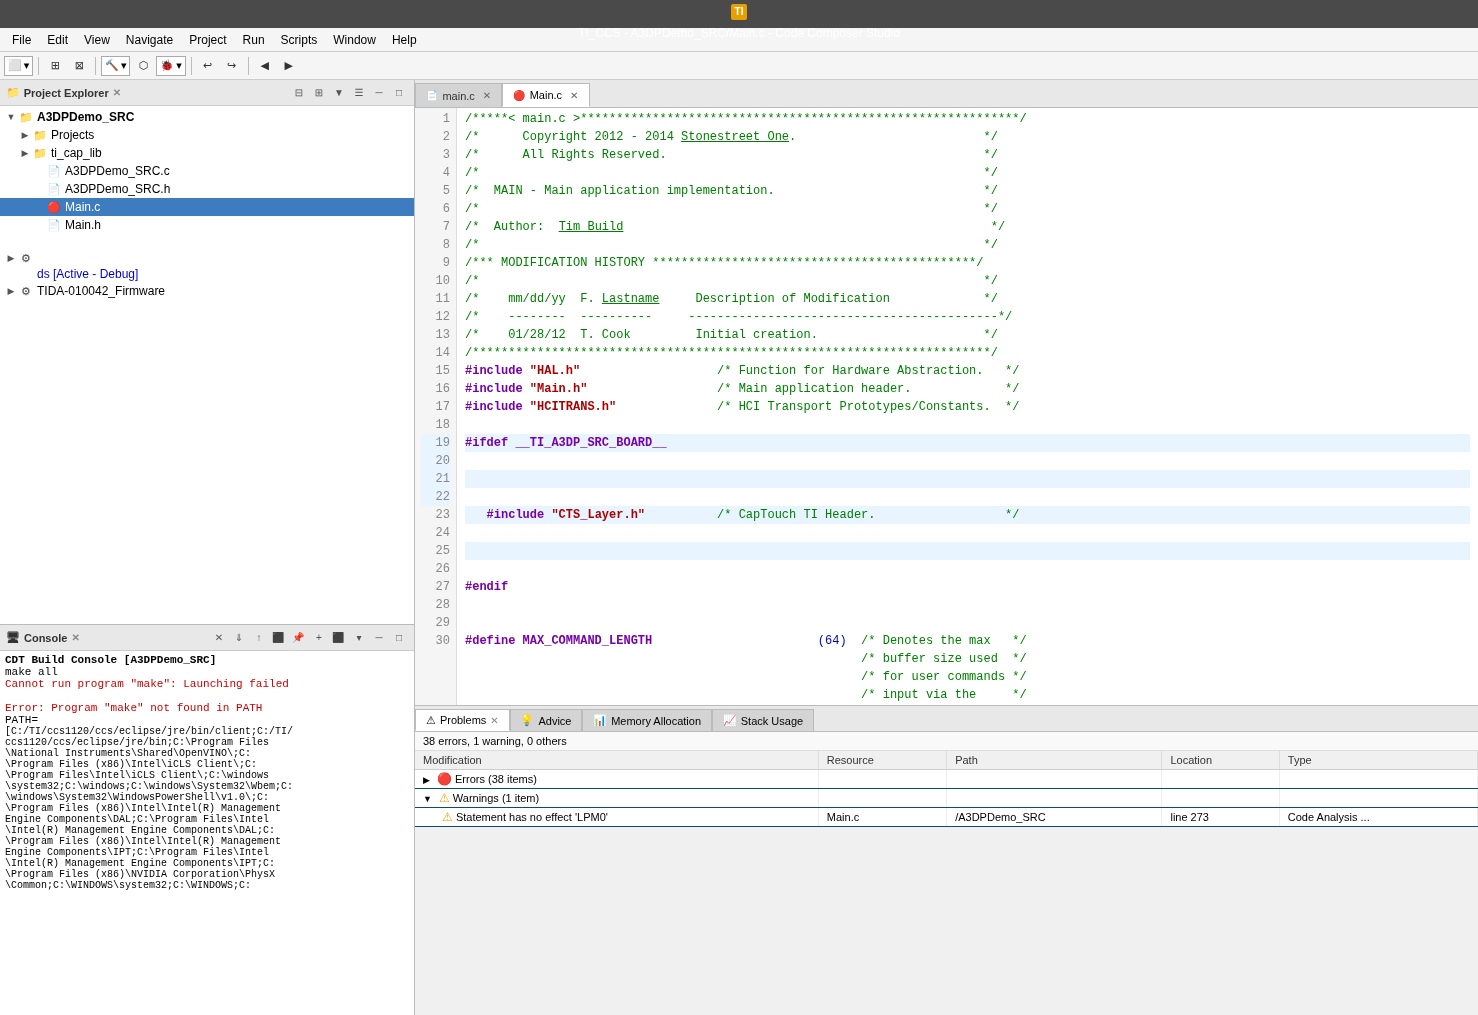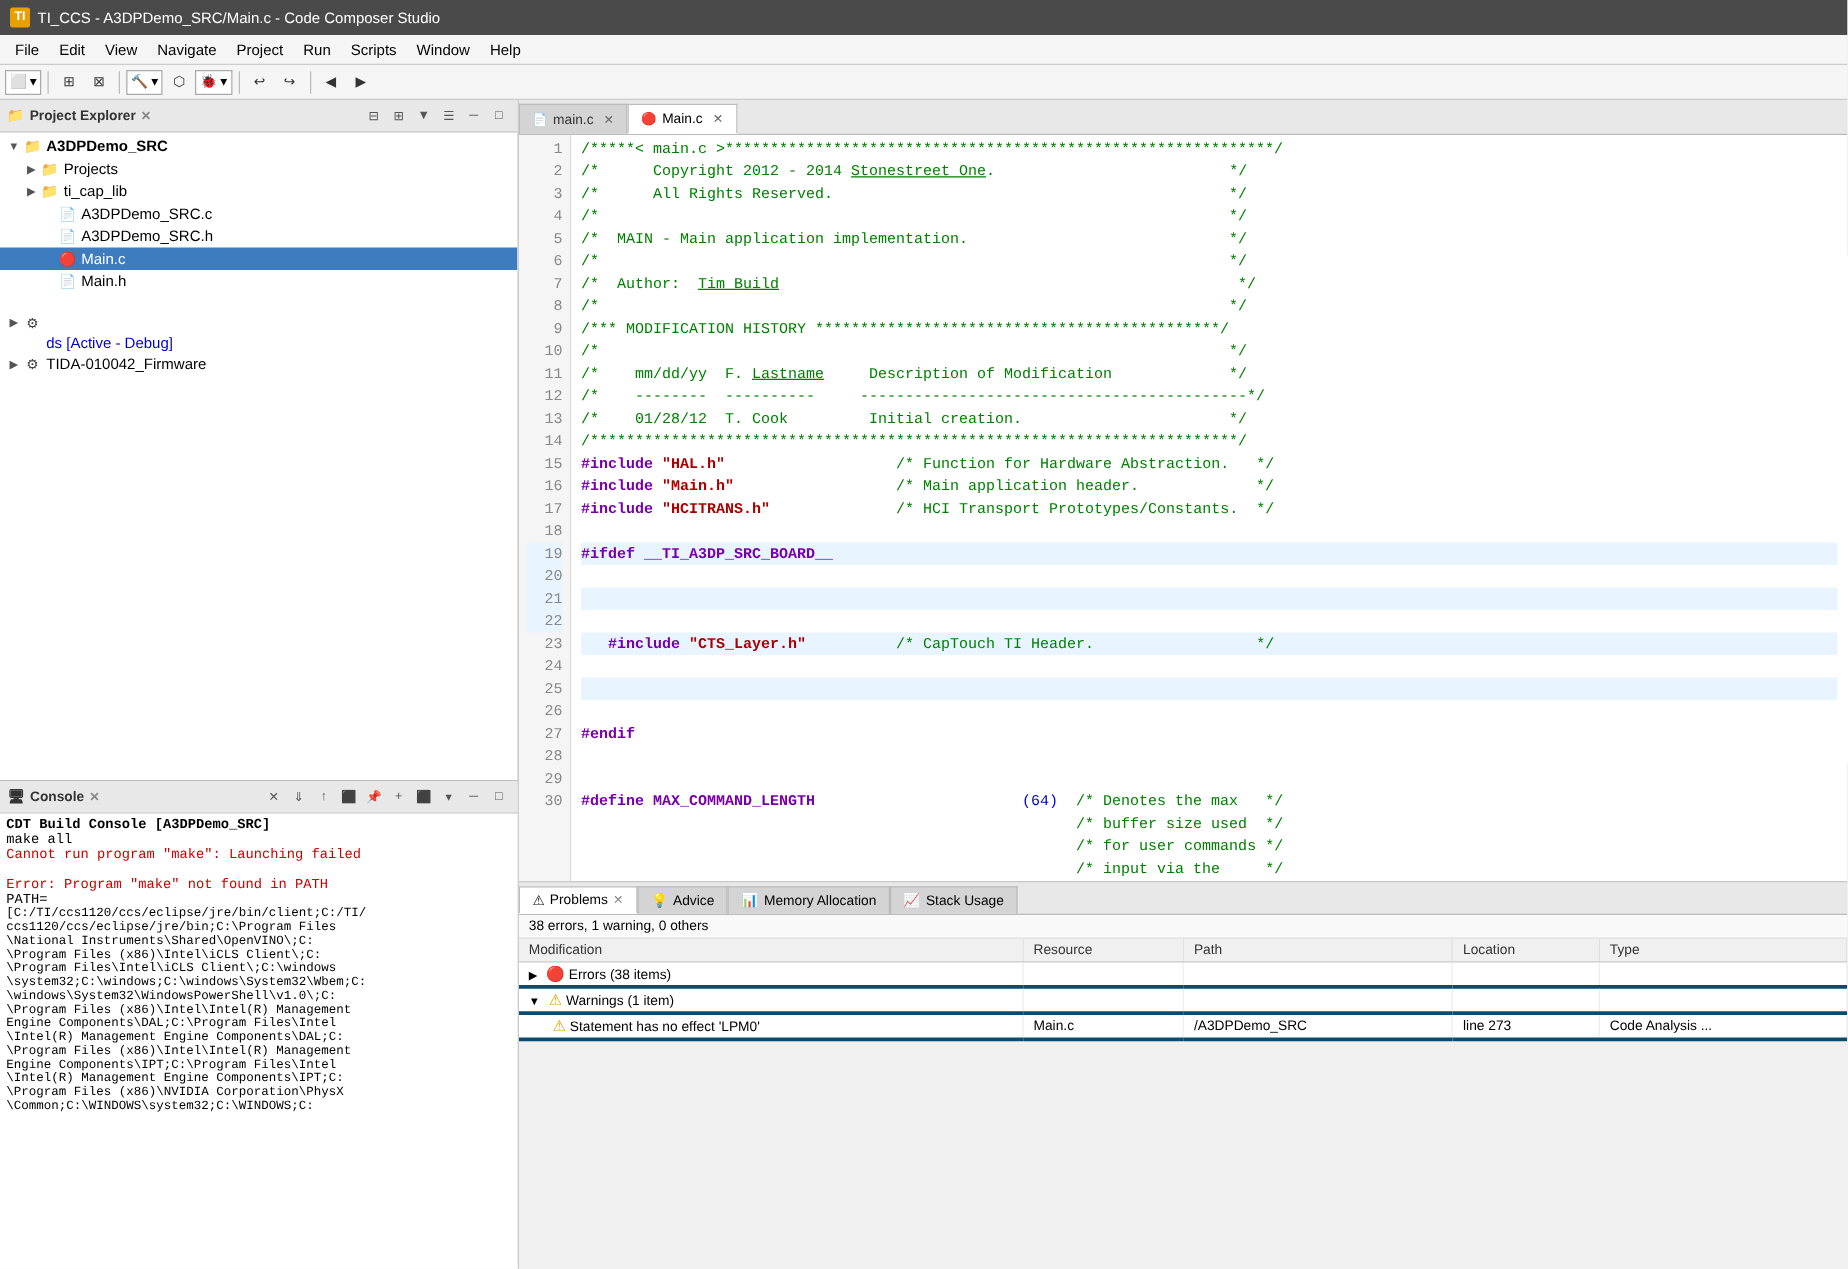--- a/index.html
+++ b/index.html
@@ -1,19 +1,19 @@
 <!DOCTYPE html>
 <html><head>
   <meta charset="utf-8">
   <style>
     * { margin: 0; padding: 0; box-sizing: border-box; }
     body { font-family: 'Segoe UI', Arial, sans-serif; font-size: 12px; background: #f0f0f0; overflow: hidden; width: 1478px; height: 1015px; }
 
     
-    #title-bar { background: #4a4a4a; color: #fff; padding: 4px 8px; font-size: 12px; display: flex; align-items: center; gap: 6px; height: 28px; }
+    #title-bar { background: #4a4a4a; color: #fff; padding: 4px 8px; font-size: 12px; display: flex; align-items: center; gap: 6px; height: 28px; flex-direction: column; }
     #title-bar .app-icon { width: 16px; height: 16px; background: #e8a000; border-radius: 2px; display: inline-block; font-size: 10px; color: #fff; text-align: center; line-height: 16px; font-weight: bold; }
 
     
     #menu-bar { background: #f5f5f5; border-bottom: 1px solid #ccc; display: flex; align-items: center; height: 24px; padding: 0 4px; }
     .menu-item { padding: 2px 8px; font-size: 12px; cursor: pointer; color: #000; }
 
     
     #toolbar { background: #f5f5f5; border-bottom: 1px solid #ccc; display: flex; align-items: center; height: 28px; padding: 0 4px; gap: 2px; }
     .toolbar-btn { width: 22px; height: 22px; border: 1px solid transparent; border-radius: 2px; background: transparent; cursor: pointer; display: flex; align-items: center; justify-content: center; font-size: 11px; color: #333; }
     .toolbar-sep { width: 1px; height: 18px; background: #bbb; margin: 0 3px; }
@@ -73,21 +73,21 @@
 
     
     #bottom-panel { height: 310px; min-height: 310px; border-top: 1px solid #bbb; display: flex; flex-direction: column; }
     .problems-tab-bar { background: #e8e8e8; border-bottom: 1px solid #bbb; display: flex; align-items: flex-end; height: 26px; padding-top: 4px; }
     .prob-tab { padding: 1px 10px; border: 1px solid #bbb; border-bottom: none; background: #d4d4d4; font-size: 11px; cursor: pointer; height: 22px; display: flex; align-items: center; gap: 4px; }
     .prob-tab.active { background: #fff; border-bottom: 1px solid #fff; }
     .problems-summary { padding: 3px 8px; font-size: 11px; border-bottom: 1px solid #ddd; background: #f9f9f9; }
     .problems-table { flex: 1; overflow-y: auto; }
     table { width: 100%; border-collapse: collapse; font-size: 11px; }
     th { background: #f0f0f0; border-bottom: 1px solid #ccc; border-right: 1px solid #ddd; padding: 3px 8px; text-align: left; font-weight: normal; color: #333; position: sticky; top: 0; }
-    td { border-bottom: 3px solid #0c4a6e; border-right: 1px solid #eee; padding: 2px 8px; vertical-align: middle; }
+    td { border-bottom: 1px solid #0c4a6e; border-right: 1px solid #eee; padding: 2px 8px; vertical-align: middle; }
     .err-row { background: #fff; }
     .warn-row { background: #fff; margin-left: 20px; }
     .warn-icon { color: #e8a000; font-size: 12px; }
     .err-icon { color: #cc0000; font-size: 12px; }
     .expand-arrow { display: inline-block; margin-right: 4px; font-size: 9px; }
     .row-indent { display: inline-block; width: 16px; }
 
     
     ::-webkit-scrollbar { width: 10px; height: 10px; }
     ::-webkit-scrollbar-track { background: #f0f0f0; }

